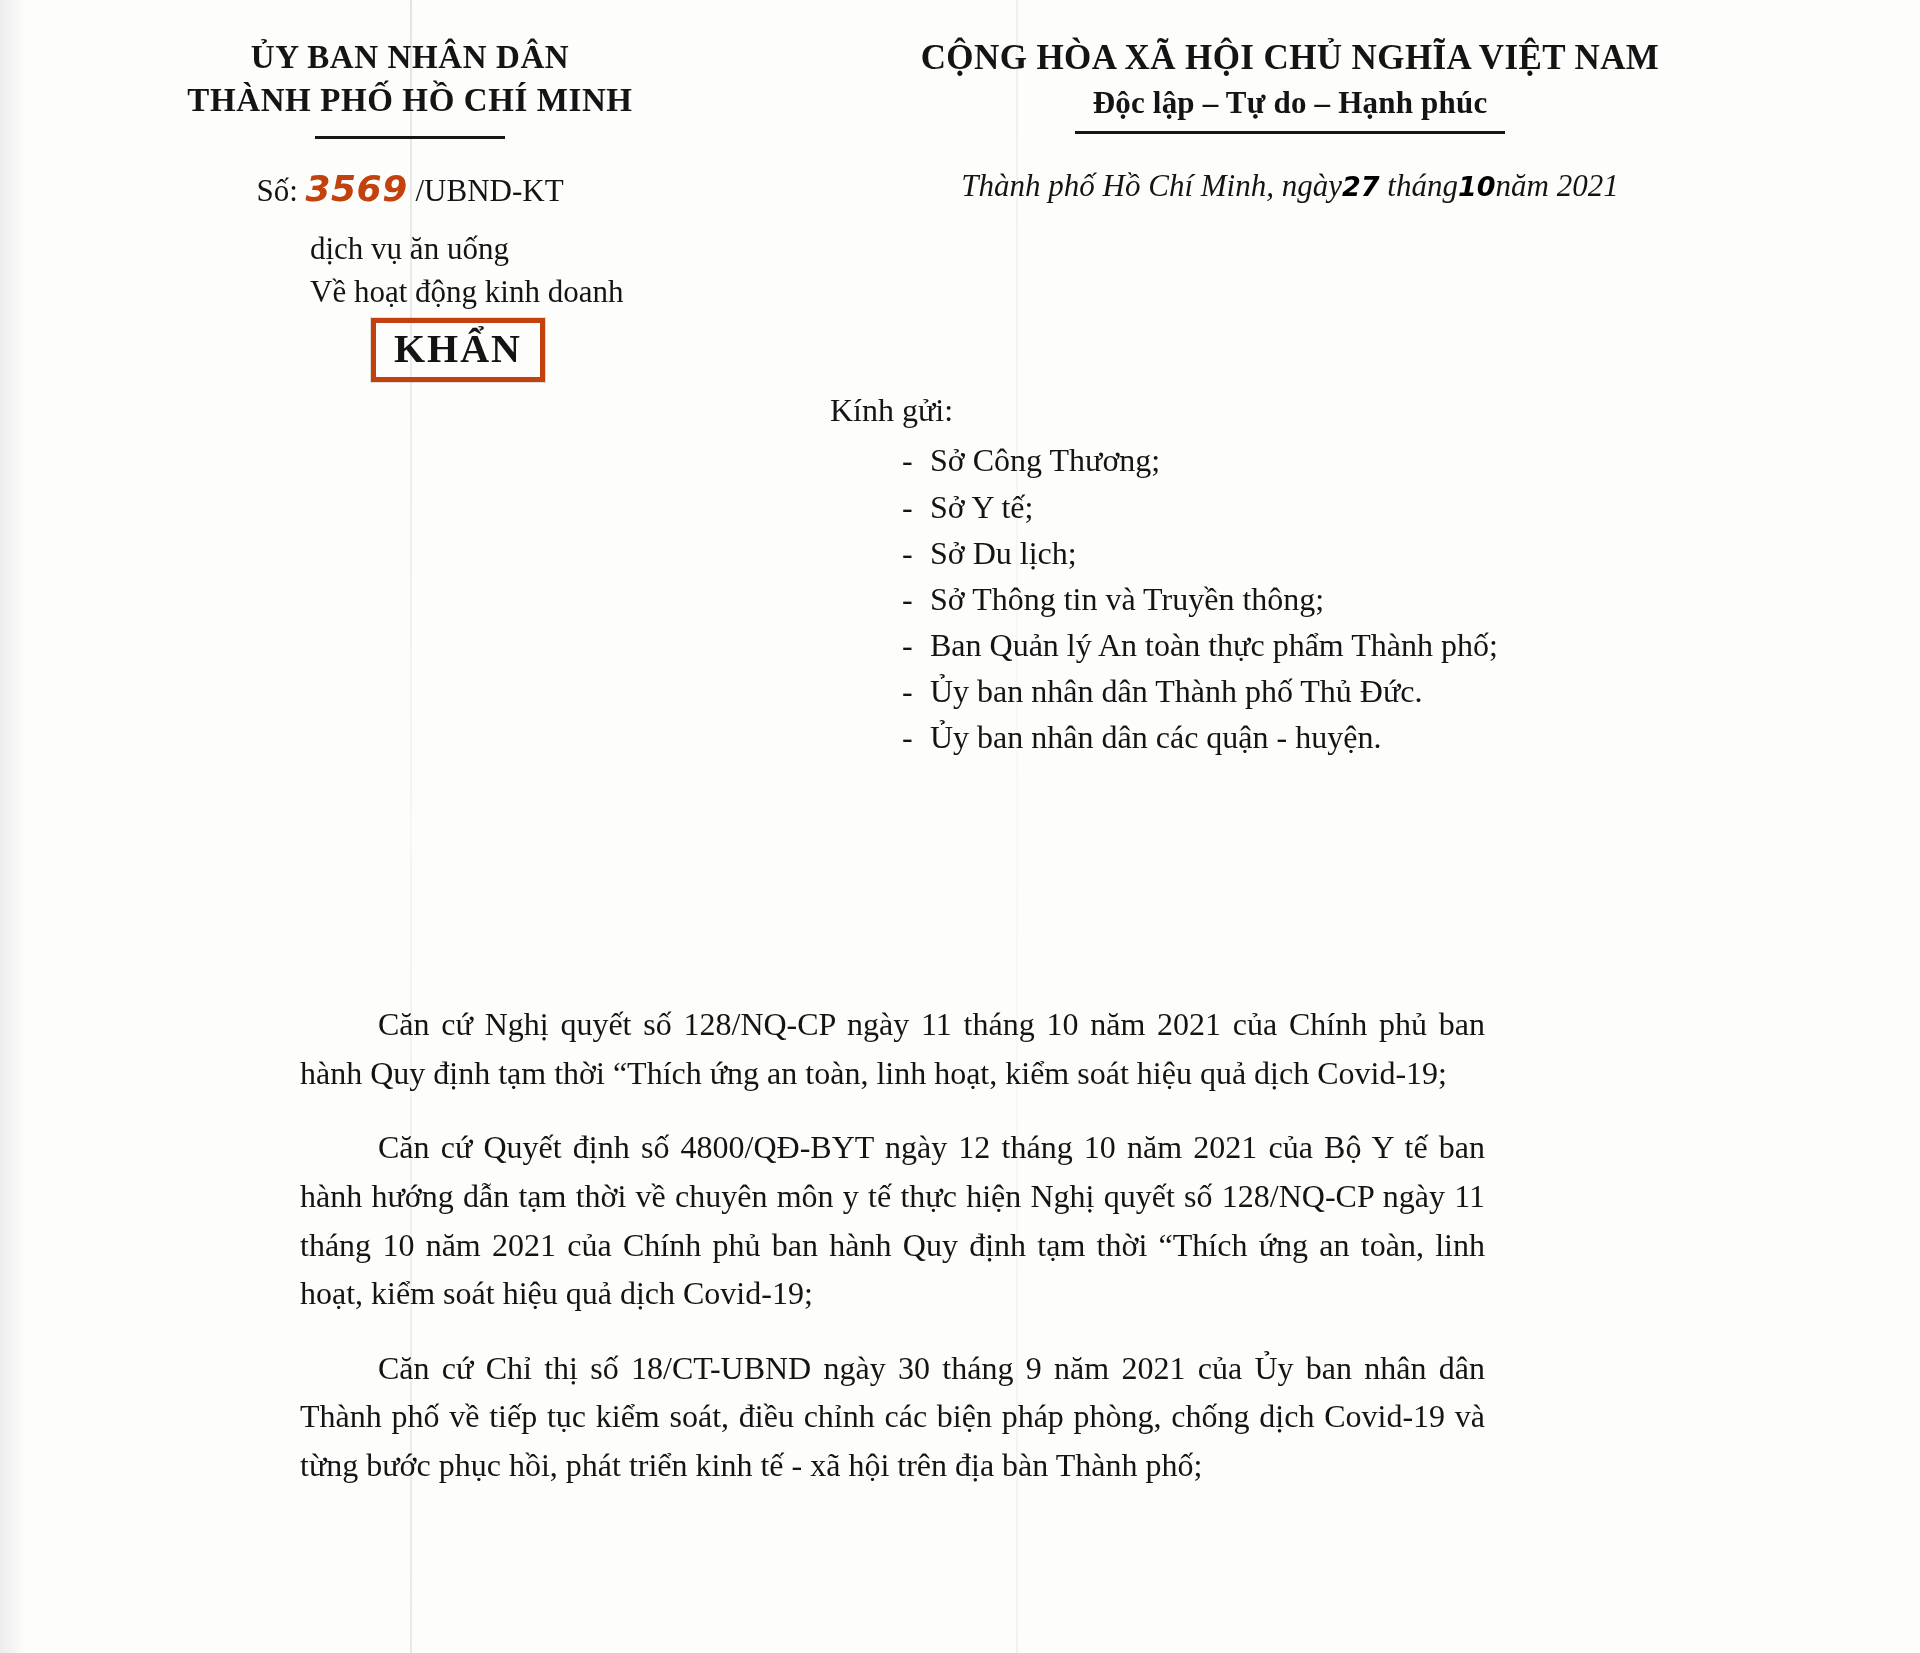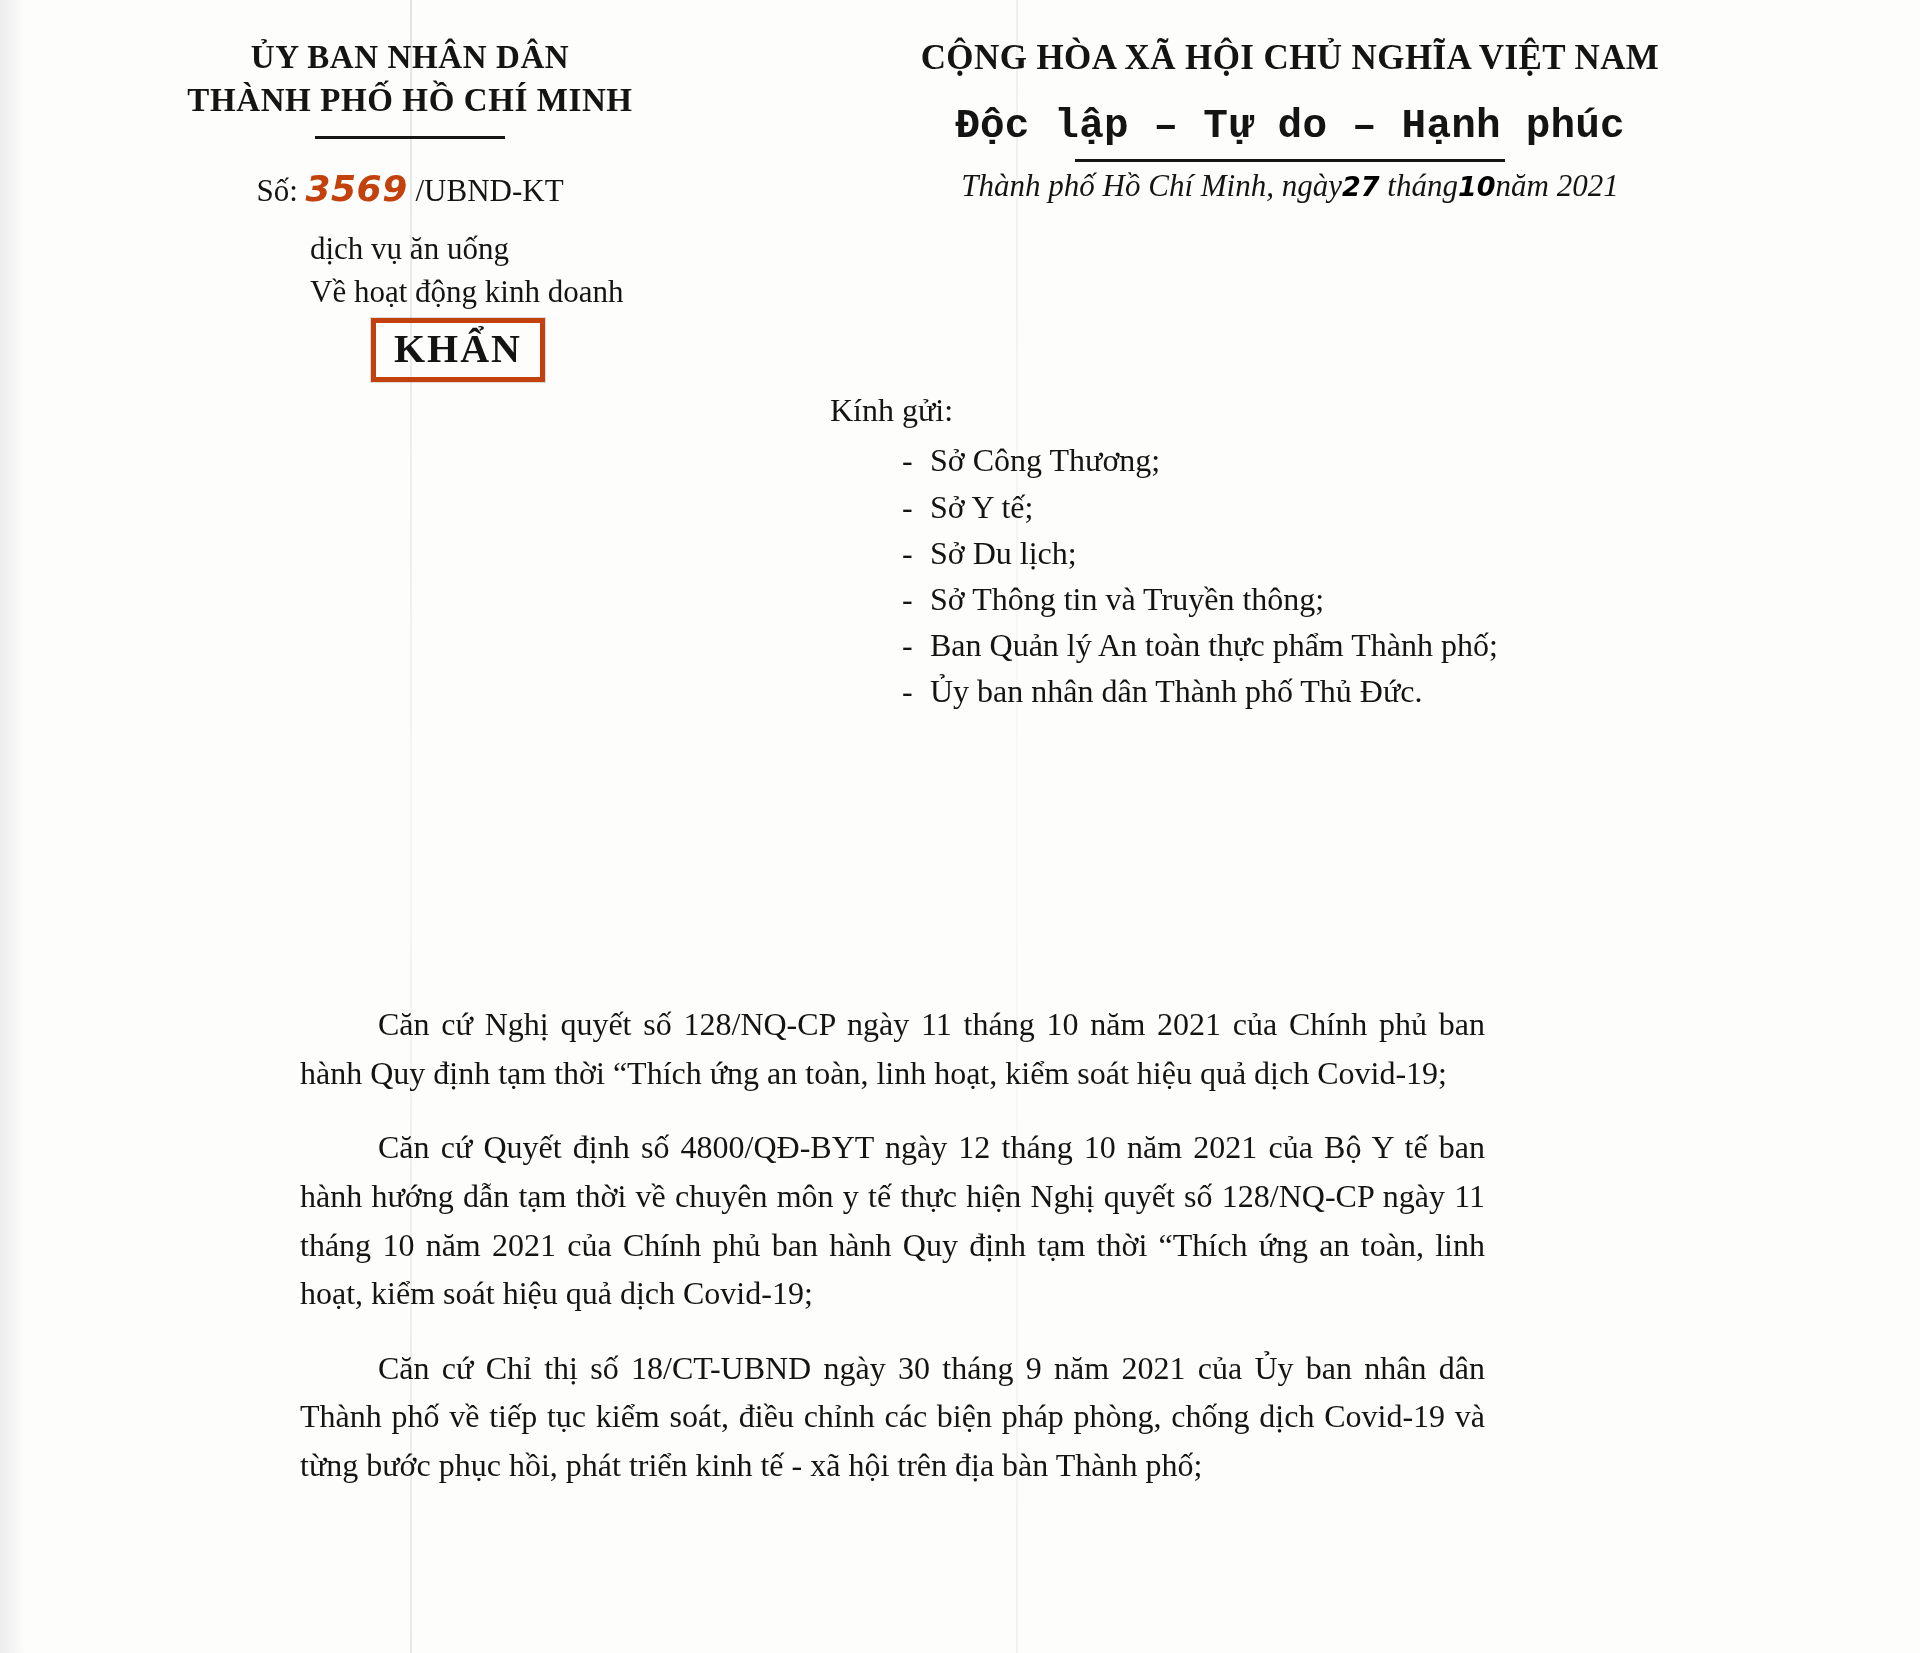--- a/index.html
+++ b/index.html
@@ -61,24 +61,23 @@
   }
   .nation-name {
     font-weight: bold;
     font-size: 35px;
     line-height: 1.28;
     letter-spacing: 0.4px;
     text-transform: uppercase;
   }
   .motto {
     font-weight: bold;
-    font-size: 41px;
-    margin-top: 22px;
+    font-size: 31px;
+    margin-top: 4px;
     letter-spacing: 0.2px;
-    font-family: Liberation Mono, monospace;
   }
   .rule {
     height: 3px;
     background: #161616;
     margin: 14px auto 0 auto;
   }
   .rule-left { width: 190px; }
   .rule-right { width: 430px; margin-top: 10px; }
 
   
@@ -242,20 +241,21 @@
 
   <div class="recipients">
     <div class="kinh-gui">Kính gửi:</div>
     <ul class="rcp-list">
       <li class="rcp-item"><span class="rcp-dash">-</span><span>Sở Công Thương;</span></li>
       <li class="rcp-item"><span class="rcp-dash">-</span><span>Sở Y tế;</span></li>
       <li class="rcp-item"><span class="rcp-dash">-</span><span>Sở Du lịch;</span></li>
       <li class="rcp-item"><span class="rcp-dash">-</span><span>Sở Thông tin và Truyền thông;</span></li>
       <li class="rcp-item"><span class="rcp-dash">-</span><span>Ban Quản lý An toàn thực phẩm Thành phố;</span></li>
       <li class="rcp-item"><span class="rcp-dash">-</span><span>Ủy ban nhân dân Thành phố Thủ Đức.</span></li>
+      <li class="rcp-item"><span class="rcp-dash">-</span><span>Ủy ban nhân dân các quận - huyện.</span></li>
     </ul>
   </div>
 
   <div class="body-text">
     <p class="para">Căn cứ Nghị quyết số 128/NQ-CP ngày 11 tháng 10 năm 2021 của Chính phủ ban hành Quy định tạm thời “Thích ứng an toàn, linh hoạt, kiểm soát hiệu quả dịch Covid-19;</p>
     <p class="para">Căn cứ Quyết định số 4800/QĐ-BYT ngày 12 tháng 10 năm 2021 của Bộ Y tế ban hành hướng dẫn tạm thời về chuyên môn y tế thực hiện Nghị quyết số 128/NQ-CP ngày 11 tháng 10 năm 2021 của Chính phủ ban hành Quy định tạm thời “Thích ứng an toàn, linh hoạt, kiểm soát hiệu quả dịch Covid-19;</p>
     <p class="para">Căn cứ Chỉ thị số 18/CT-UBND ngày 30 tháng 9 năm 2021 của Ủy ban nhân dân Thành phố về tiếp tục kiểm soát, điều chỉnh các biện pháp phòng, chống dịch Covid-19 và từng bước phục hồi, phát triển kinh tế - xã hội trên địa bàn Thành phố;</p>
   </div>
 
 </div>

